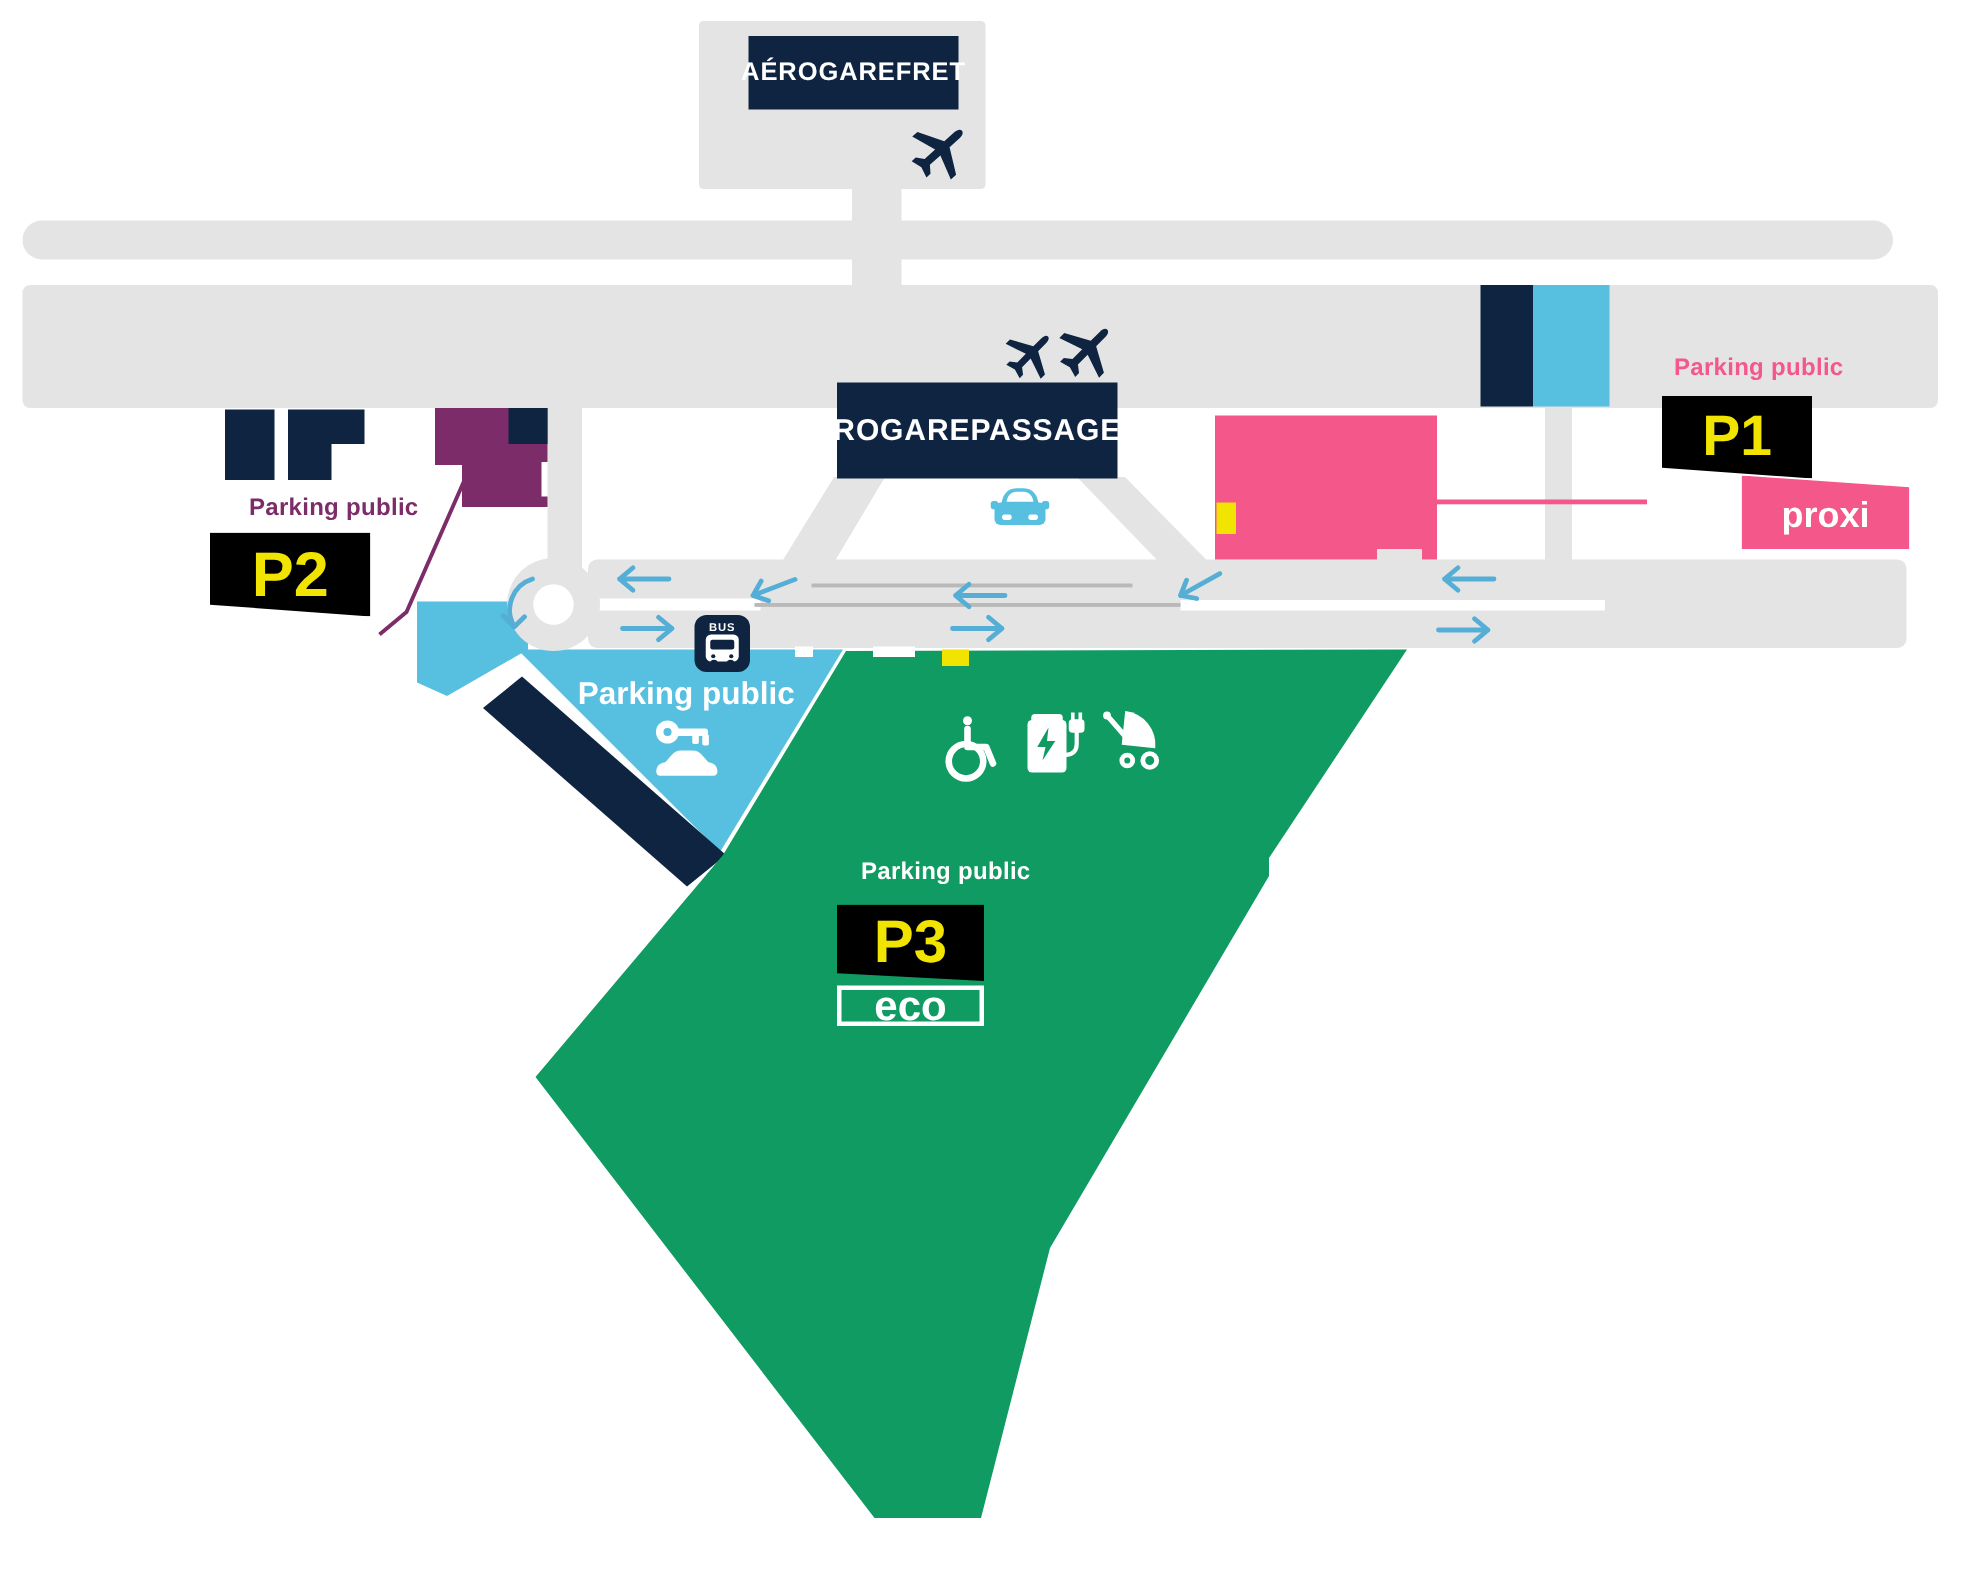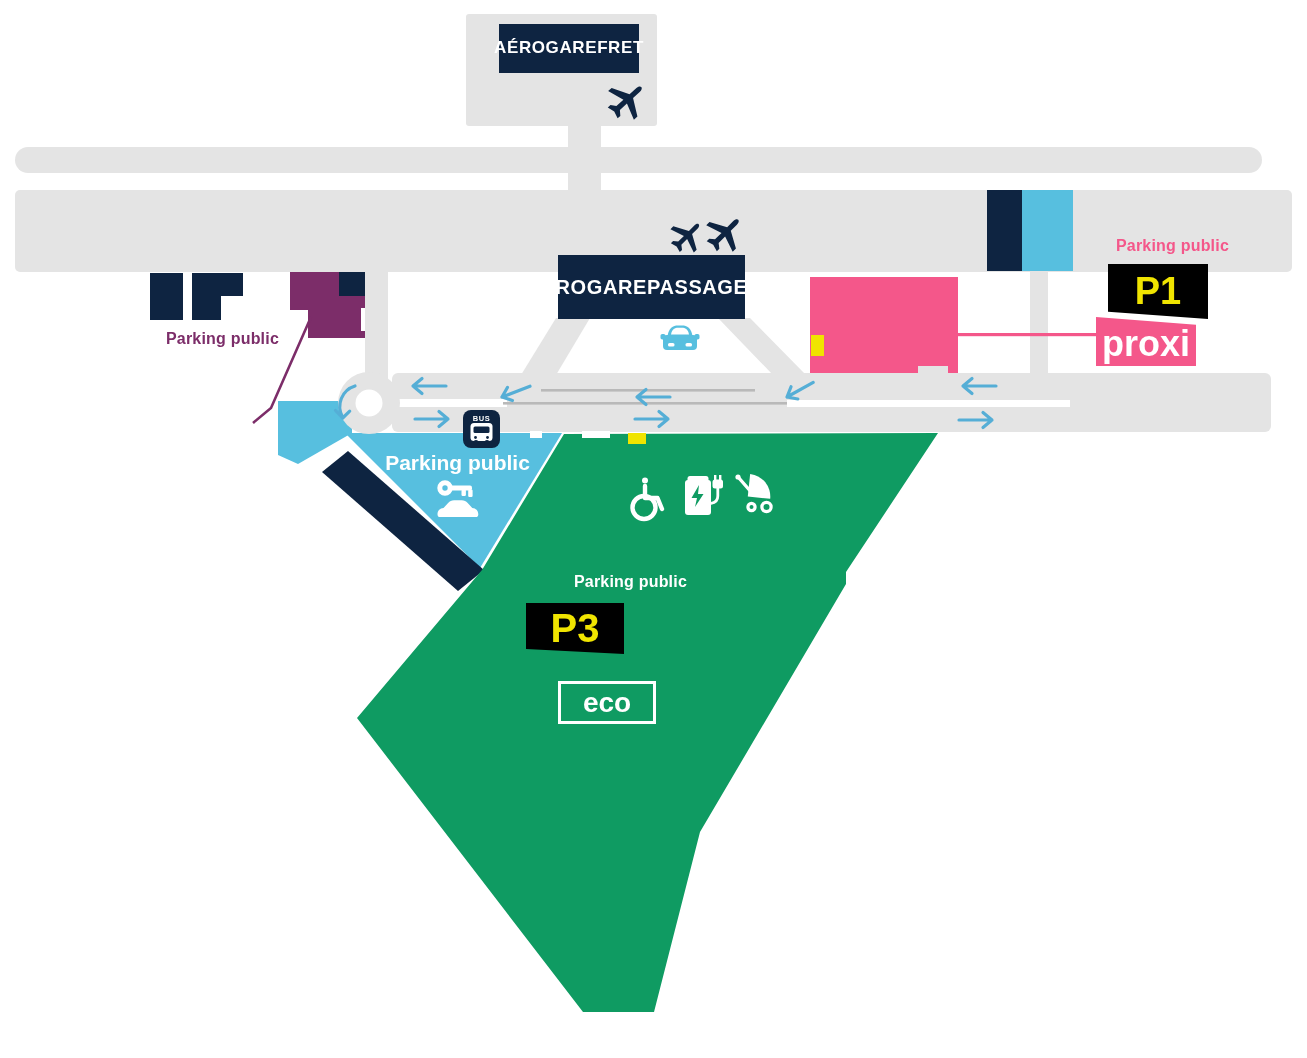--- a/index.html
+++ b/index.html
@@ -161,23 +161,24 @@
   <div>AÉROGARE</div>
   <div>FRET</div>
 </div>
 <div class="term" style="left:558px;top:255px;width:187px;height:64px;font-size:20px;">
   <div>AÉROGARE</div>
   <div>PASSAGERS</div>
 </div>
 
 <div class="lbl cat pink-text" style="left:1069px;top:237px;width:160px;">Parking public</div>
 <div class="codebox" style="left:1108px;top:264px;width:100px;height:55px;font-size:38px;clip-path:polygon(0 0,100% 0,100% 100%,0 87%);">P1</div>
-<div class="tierbox" style="left:1096px;top:317px;width:100px;height:45px;font-size:36px;background:var(--pink);clip-path:polygon(0 0,100% 16%,100% 100%,0 100%);padding-top:4px;">proxi</div>
+<div class="tierbox" style="left:1161px;top:317px;width:112px;height:45px;font-size:24px;background:var(--pink);clip-path:polygon(0 0,100% 16%,100% 100%,0 100%);padding-top:4px;">proxi</div>
 
 <div class="lbl cat purple-text" style="left:119px;top:330px;width:160px;">Parking public</div>
+<div class="codebox" style="left:140px;top:355px;width:107px;height:56px;font-size:42px;clip-path:polygon(0 0,100% 0,100% 100%,0 86%);">P2</div>
 
 <div class="lbl cat white-text" style="left:527px;top:573px;width:160px;">Parking public</div>
-<div class="codebox" style="left:526px;top:603px;width:98px;height:51px;font-size:40px;clip-path:polygon(0 0,100% 0,100% 100%,0 90%);">P3</div>
-<div class="ecobox" style="left:558px;top:657px;width:98px;height:43px;font-size:28px;margin-top:24px;">eco</div>
+<div class="codebox" style="left:558px;top:603px;width:98px;height:51px;font-size:40px;clip-path:polygon(0 0,100% 0,100% 100%,0 90%);">P3</div>
+<div class="ecobox" style="left:558px;top:657px;width:98px;height:27px;font-size:28px;">eco</div>
 
 <div class="lbl white-text" style="left:380px;top:451px;width:155px;font-size:21px;text-align:center;">Parking public</div>
 
 </div>
 
 </body></html>

